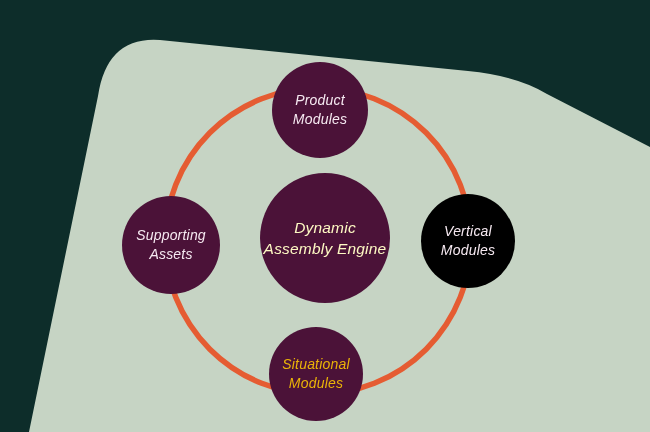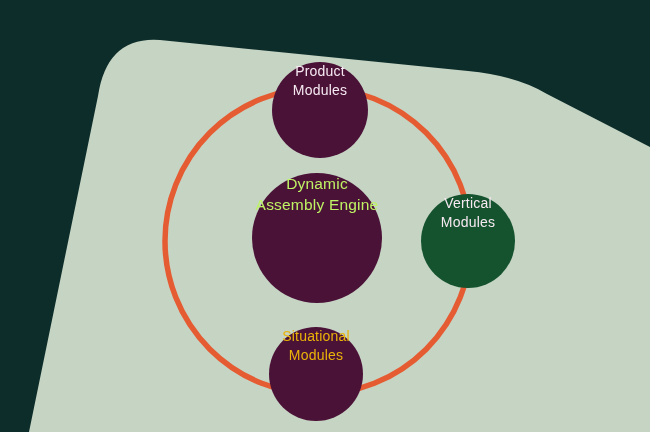--- a/index.html
+++ b/index.html
@@ -18,26 +18,27 @@
     left: 0;
     top: 0;
     width: 650px;
     height: 432px;
     display: block;
   }
   .node {
     position: absolute;
     border-radius: 50%;
     display: flex;
-    align-items: flex-start;
+    align-items: center;
     justify-content: center;
     text-align: center;
     white-space: pre-line;
     line-height: 1.38;
     letter-spacing: 0.2px;
+    font-style: italic;
   }
   .node-hub {
     left: 252px;
     top: 173px;
     width: 130px;
     height: 130px;
     font-size: 15.5px;
   }
   .node-top {
     left: 272px;
@@ -72,32 +73,36 @@
 <body>
 
 <div class="stage">
 
   <svg class="bg-svg" viewBox="0 0 650 432">
     <rect x="0" y="0" width="650" height="432" fill="#0d2d2a"></rect>
     <path d="M 29 432 L 98 96 Q 107 36 160 40 L 468 71 Q 518 76 547 94 L 650 147 L 650 432 Z" fill="#c6d4c4"></path>
     <circle cx="318" cy="241" r="153" fill="none" stroke-width="5.5" stroke="#e55c32"></circle>
   </svg>
 
-  <div class="node node-hub" style="background:#4b1238; color:#bef264;">
+  <div class="node node-hub" style="background:#4b1238; color:#fef9c3;margin-left:8px;">
     <span>Dynamic
 Assembly Engine</span>
   </div>
 
   <div class="node node-top" style="background:#4b1238; color:#f6e9f1;">
     <span>Product
 Modules</span>
   </div>
 
+  <div class="node node-left" style="background:#4b1238; color:#f6e9f1;">
+    <span>Supporting
+Assets</span>
+  </div>
 
-  <div class="node node-right" style="background:#14532d; color:#f6e9f1;">
+  <div class="node node-right" style="background:#000000; color:#f6e9f1;">
     <span>Vertical
 Modules</span>
   </div>
 
   <div class="node node-bottom" style="background:#4b1238; color:#eab308;">
     <span>Situational
 Modules</span>
   </div>
 
 </div>

